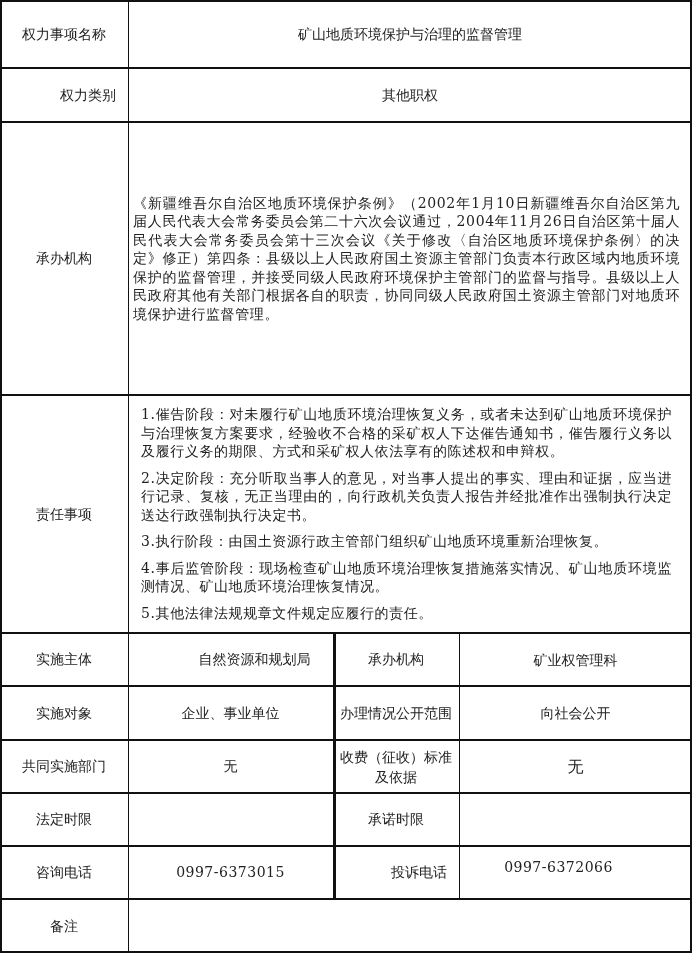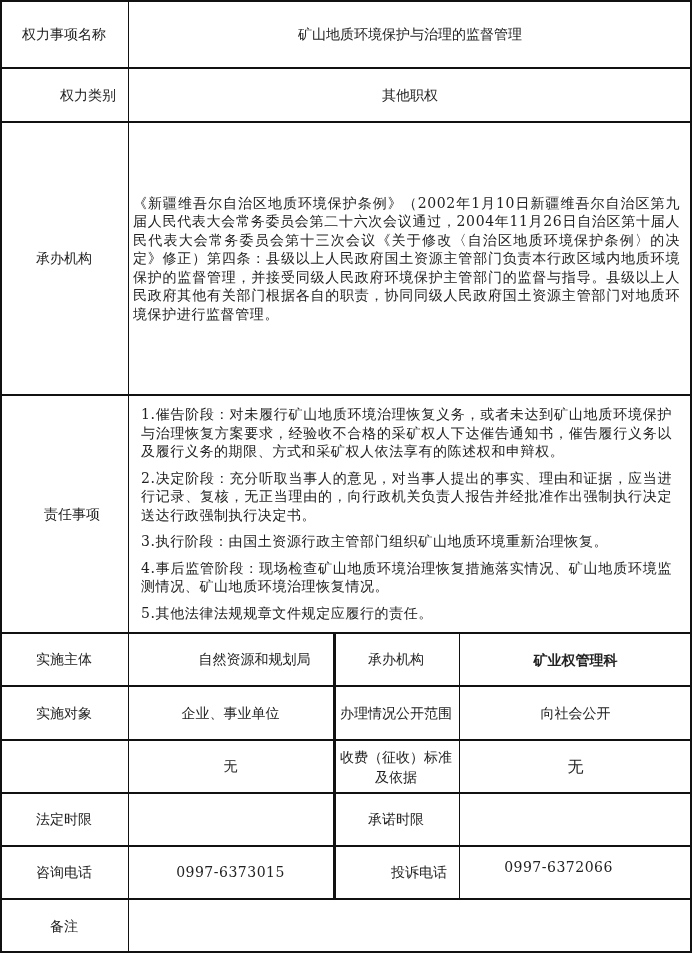--- a/index.html
+++ b/index.html
@@ -30,41 +30,42 @@
   <div class="cell" style="left:128px;top:0;width:564px;height:68px;">矿山地质环境保护与治理的监督管理</div>
 
   <div class="cell" style="left:0;top:68px;width:128px;height:54px;padding-left:48px;">权力类别</div>
   <div class="cell" style="left:128px;top:68px;width:564px;height:54px;">其他职权</div>
 
   <div class="cell" style="left:0;top:122px;width:128px;height:273px;">承办机构</div>
   <div class="cell para" style="left:130px;top:122px;width:562px;height:273px;justify-content:center;">
     <div class="inner">《新疆维吾尔自治区地质环境保护条例》（2002年1月10日新疆维吾尔自治区第九届人民代表大会常务委员会第二十六次会议通过，2004年11月26日自治区第十届人民代表大会常务委员会第十三次会议《关于修改〈自治区地质环境保护条例〉的决定》修正）第四条：县级以上人民政府国土资源主管部门负责本行政区域内地质环境保护的监督管理，并接受同级人民政府环境保护主管部门的监督与指导。县级以上人民政府其他有关部门根据各自的职责，协同同级人民政府国土资源主管部门对地质环境保护进行监督管理。</div>
   </div>
 
-  <div class="cell" style="left:0;top:395px;width:128px;height:238px;margin-left:8px;">责任事项</div>
+  <div class="cell" style="left:0;top:395px;width:128px;height:238px;">责任事项</div>
   <div class="cell para duty" style="left:130px;top:395px;width:562px;height:238px;align-items:flex-start;padding-top:2px;">
     <div class="inner">
       <div>1.催告阶段：对未履行矿山地质环境治理恢复义务，或者未达到矿山地质环境保护与治理恢复方案要求，经验收不合格的采矿权人下达催告通知书，催告履行义务以及履行义务的期限、方式和采矿权人依法享有的陈述权和申辩权。</div>
       <div>2.决定阶段：充分听取当事人的意见，对当事人提出的事实、理由和证据，应当进行记录、复核，无正当理由的，向行政机关负责人报告并经批准作出强制执行决定送达行政强制执行决定书。</div>
       <div>3.执行阶段：由国土资源行政主管部门组织矿山地质环境重新治理恢复。</div>
       <div>4.事后监管阶段：现场检查矿山地质环境治理恢复措施落实情况、矿山地质环境监测情况、矿山地质环境治理恢复情况。</div>
       <div>5.其他法律法规规章文件规定应履行的责任。</div>
     </div>
   </div>
 
   <div class="cell" style="left:0;top:633px;width:128px;height:53px;">实施主体</div>
   <div class="cell" style="left:128px;top:633px;width:205px;height:53px;margin-left:24px;">自然资源和规划局</div>
   <div class="cell" style="left:333px;top:633px;width:126px;height:53px;">承办机构</div>
-  <div class="cell" style="left:459px;top:633px;width:233px;height:55px;font-weight:bold;">矿业权管理科</div>
+  <div class="cell" style="left:459px;top:633px;width:233px;height:55px;">矿业权管理科</div>
 
   <div class="cell" style="left:0;top:686px;width:128px;height:54px;">实施对象</div>
   <div class="cell" style="left:128px;top:686px;width:205px;height:54px;">企业、事业单位</div>
   <div class="cell label-wrap" style="left:333px;top:686px;width:126px;height:54px;">办理情况公开范围</div>
   <div class="cell" style="left:459px;top:686px;width:233px;height:54px;">向社会公开</div>
 
+  <div class="cell" style="left:0;top:740px;width:128px;height:53px;">共同实施部门</div>
   <div class="cell" style="left:128px;top:740px;width:205px;height:53px;">无</div>
   <div class="cell label-wrap" style="left:333px;top:740px;width:126px;height:53px;">收费（征收）标准及依据</div>
   <div class="cell big" style="left:459px;top:740px;width:233px;height:53px;">无</div>
 
   <div class="cell" style="left:0;top:793px;width:128px;height:53px;">法定时限</div>
   <div class="cell" style="left:128px;top:793px;width:205px;height:53px;"></div>
   <div class="cell" style="left:333px;top:793px;width:126px;height:53px;">承诺时限</div>
   <div class="cell" style="left:459px;top:793px;width:233px;height:53px;"></div>
 
   <div class="cell" style="left:0;top:846px;width:128px;height:53px;">咨询电话</div>

